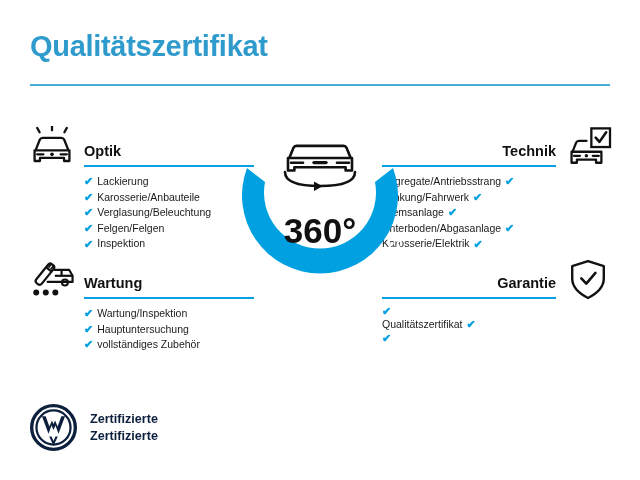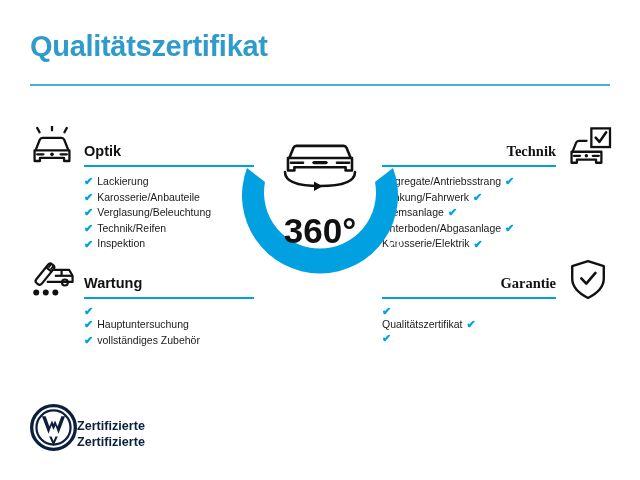--- a/index.html
+++ b/index.html
@@ -62,21 +62,21 @@
   .sec-garantie .sec-icon { right: 0; }
   .sec-icon svg { display: block; width: 100%; height: 100%; }
 
   .sec-head {
     position: absolute;
     top: 18px;
   }
   .sec-optik .sec-head,
   .sec-wartung .sec-head { left: 58px; right: 4px; text-align: left; }
   .sec-technik .sec-head,
-  .sec-garantie .sec-head { left: 0; right: 58px; text-align: right; font-family: Liberation Serif, serif; }
+  .sec-garantie .sec-head { left: 0; right: 58px; text-align: right; }
 
   .sec-title {
     font-size: 14.5px;
     font-weight: bold;
     color: #111111;
     line-height: 1.1;
     white-space: nowrap;
   }
   .sec-underline {
     margin-top: 5px;
@@ -130,21 +130,22 @@
     height: 190px;
   }
   #badge svg { display: block; width: 100%; height: 100%; }
 
   
   #footer-logo {
     position: absolute;
     left: 30px;
     top: 404px;
     display: flex;
-    align-items: flex-end;
+    align-items: center;
+    gap: 13px;
   }
   #vw-mark { width: 47px; height: 47px; display: block; }
   #footer-text {
     font-size: 12.6px;
     font-weight: bold;
     color: #0c1f3c;
     line-height: 1.32;
     white-space: nowrap;
   }
 </style>
@@ -183,21 +184,21 @@
       <li>
           <span class="tick">✔</span>
           <span>Karosserie/Anbauteile</span>
         </li>
       <li>
           <span class="tick">✔</span>
           <span>Verglasung/Beleuchtung</span>
         </li>
       <li>
           <span class="tick">✔</span>
-          <span>Technik/Reifen</span>
+          <span>Felgen/Felgen</span>
         </li>
       <li>
           <span class="tick">✔</span>
           <span>Inspektion</span>
         </li>
     </ul>
   </div>
 
   <div class="section sec-wartung">
     <div class="sec-icon">
@@ -216,20 +217,21 @@
         <circle cx="29.5" cy="36" r="3.1" fill="#111"></circle>
       </svg>
     </div>
     <div class="sec-head">
       <div class="sec-title">Wartung</div>
       <div class="sec-underline"></div>
     </div>
     <ul class="sec-list">
       <li>
           <span class="tick">✔</span>
+          <span>Wartung/Inspektion</span>
         </li>
       <li>
           <span class="tick">✔</span>
           <span>Hauptuntersuchung</span>
         </li>
       <li>
           <span class="tick">✔</span>
           <span>vollständiges Zubehör</span>
         </li>
     </ul>

